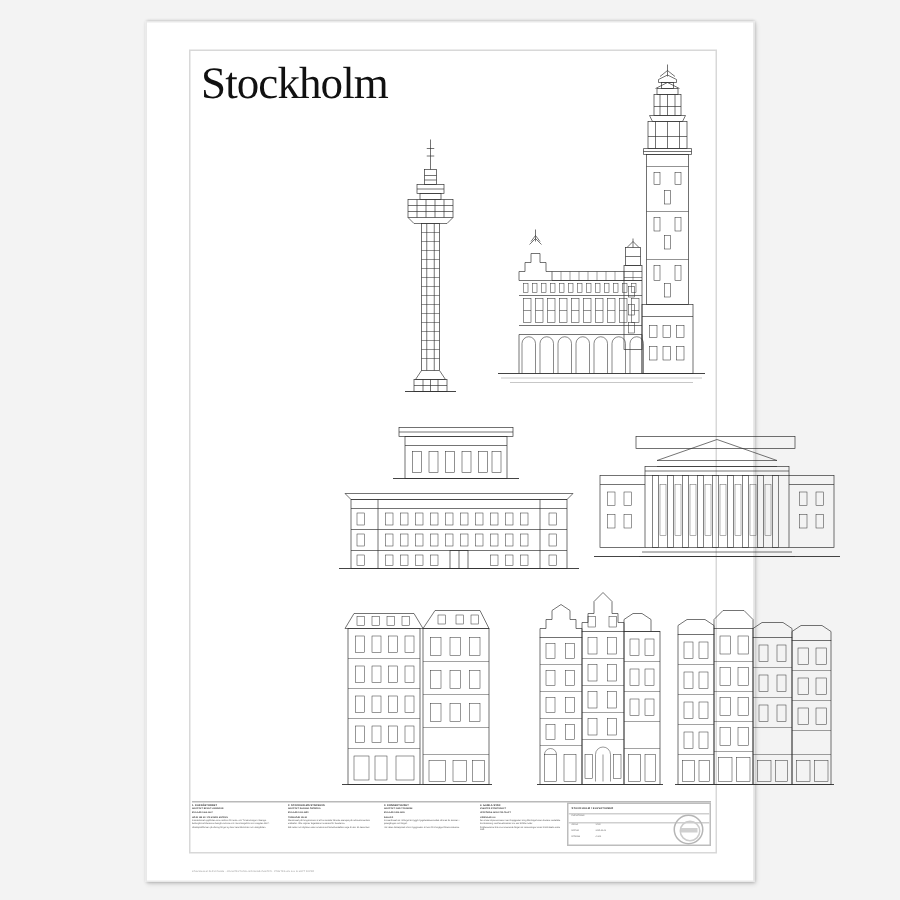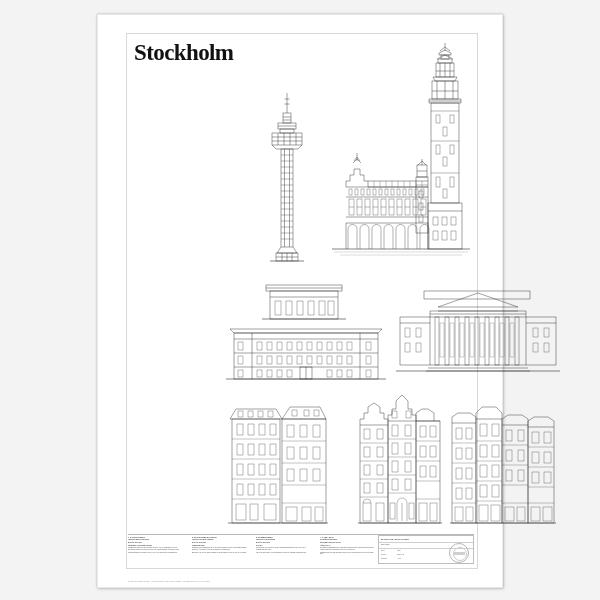--- a/index.html
+++ b/index.html
@@ -41,22 +41,22 @@
     top: 18px;
     width: 350px;
     height: 534px;
     border: 0.6px solid #d8d8d8;
   }
   .title {
     position: absolute;
     left: 36px;
     top: 26px;
     font-family: "Liberation Serif", serif;
-    font-weight: bold;
-    font-size: 23px;
+    font-weight: normal;
+    font-size: 30px;
     letter-spacing: -0.6px;
     color: #111;
     line-height: 1;
   }
 
   
   .dwg {
     position: absolute;
     color: #2b2b2b;
   }

